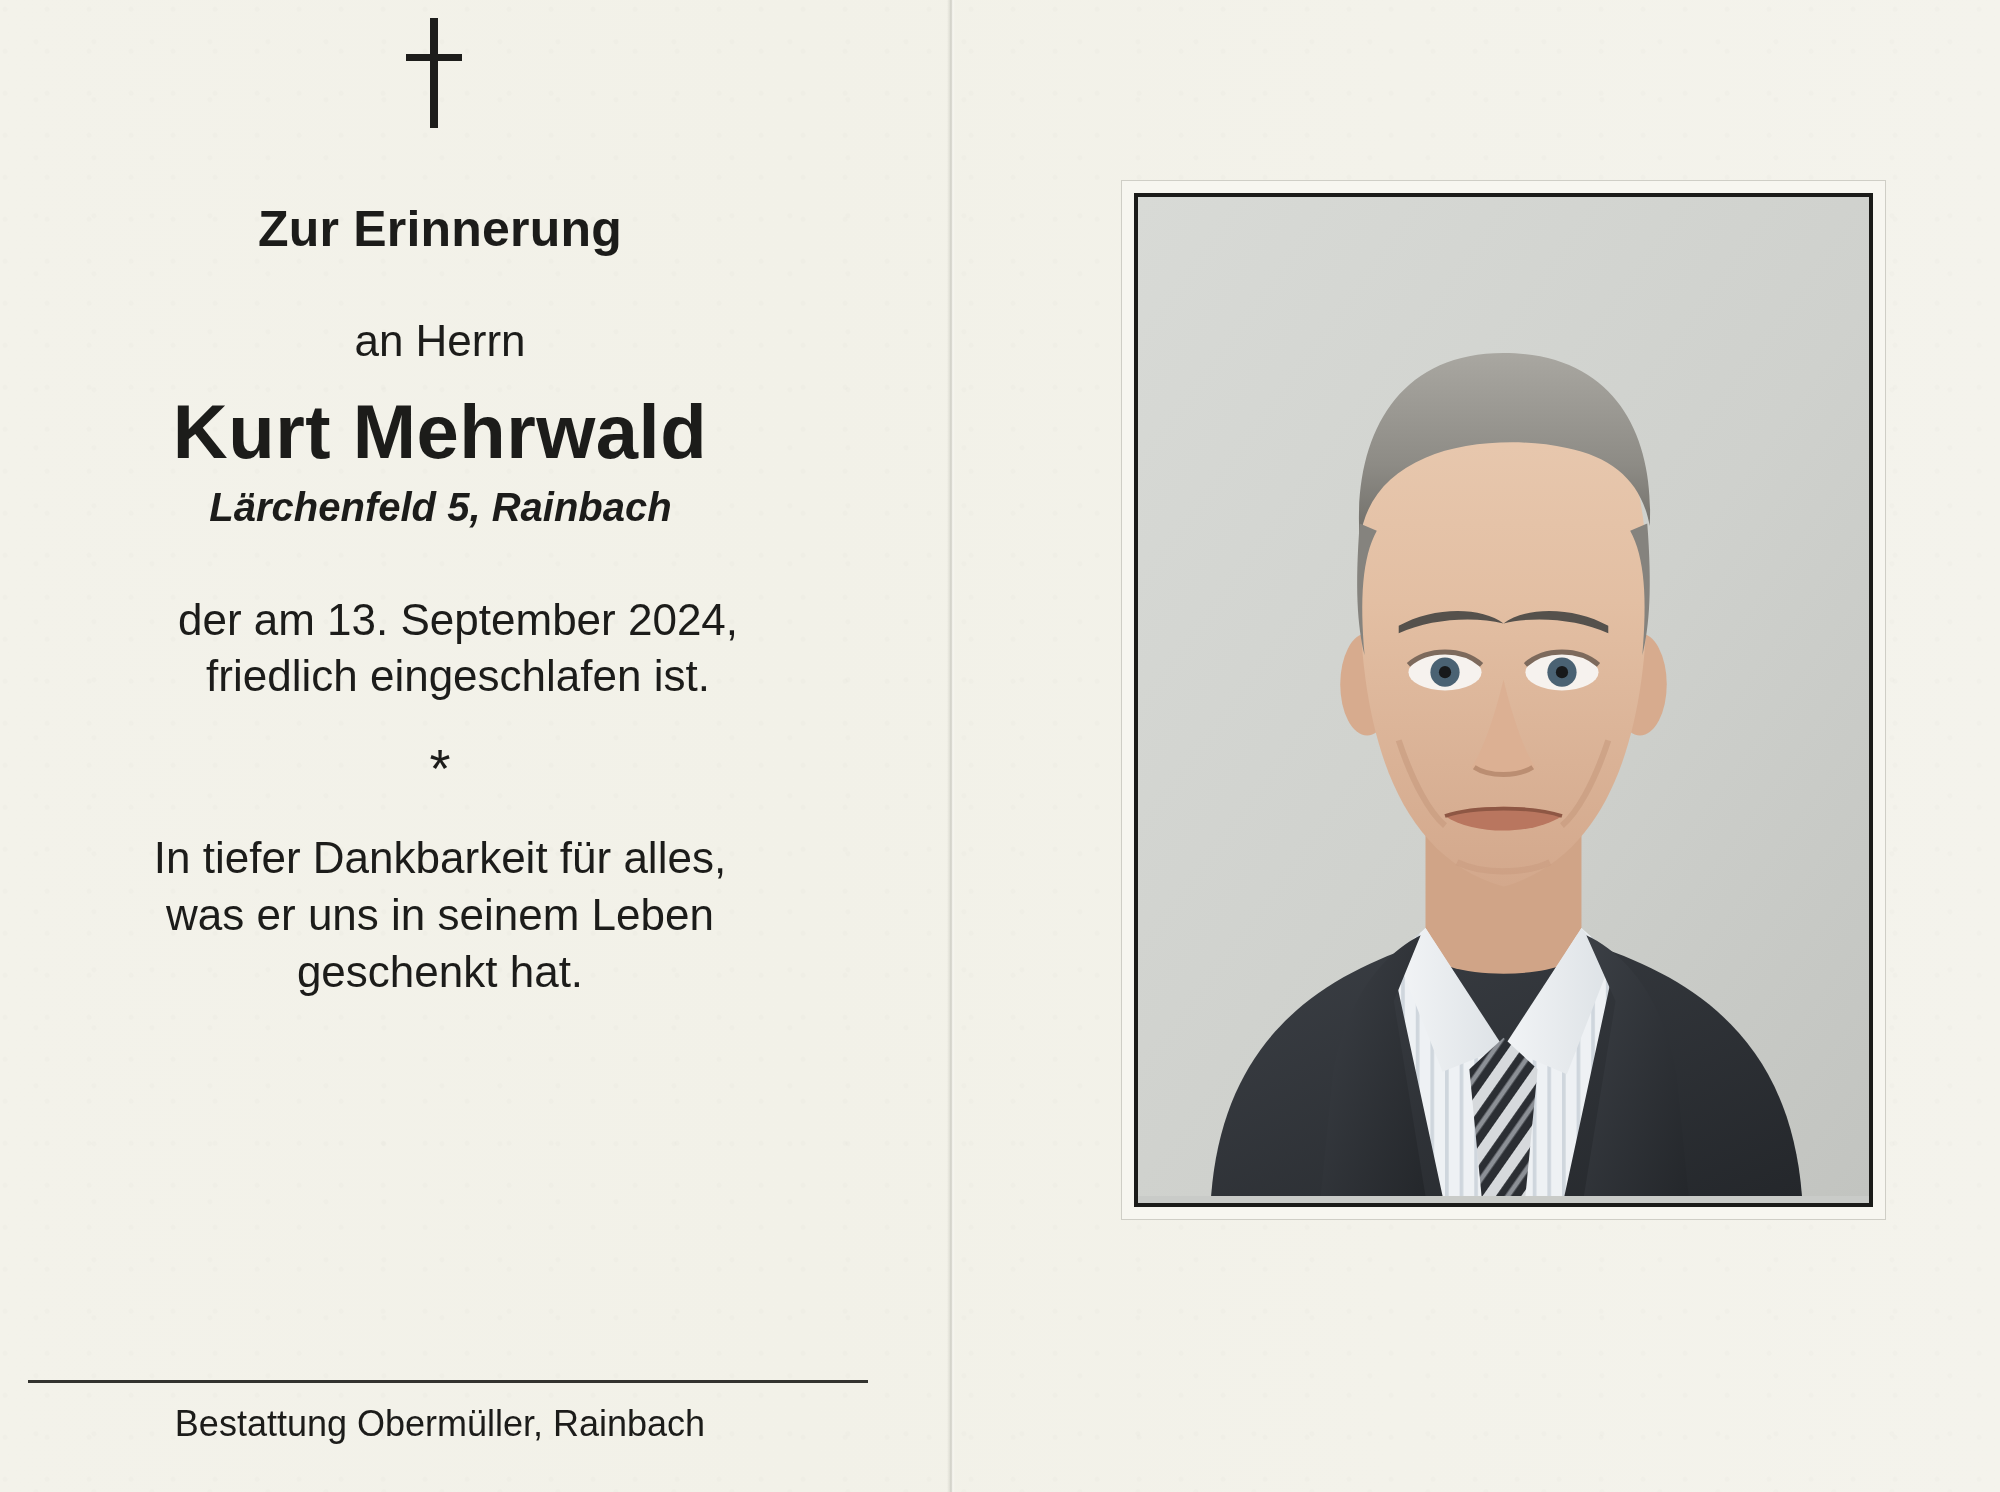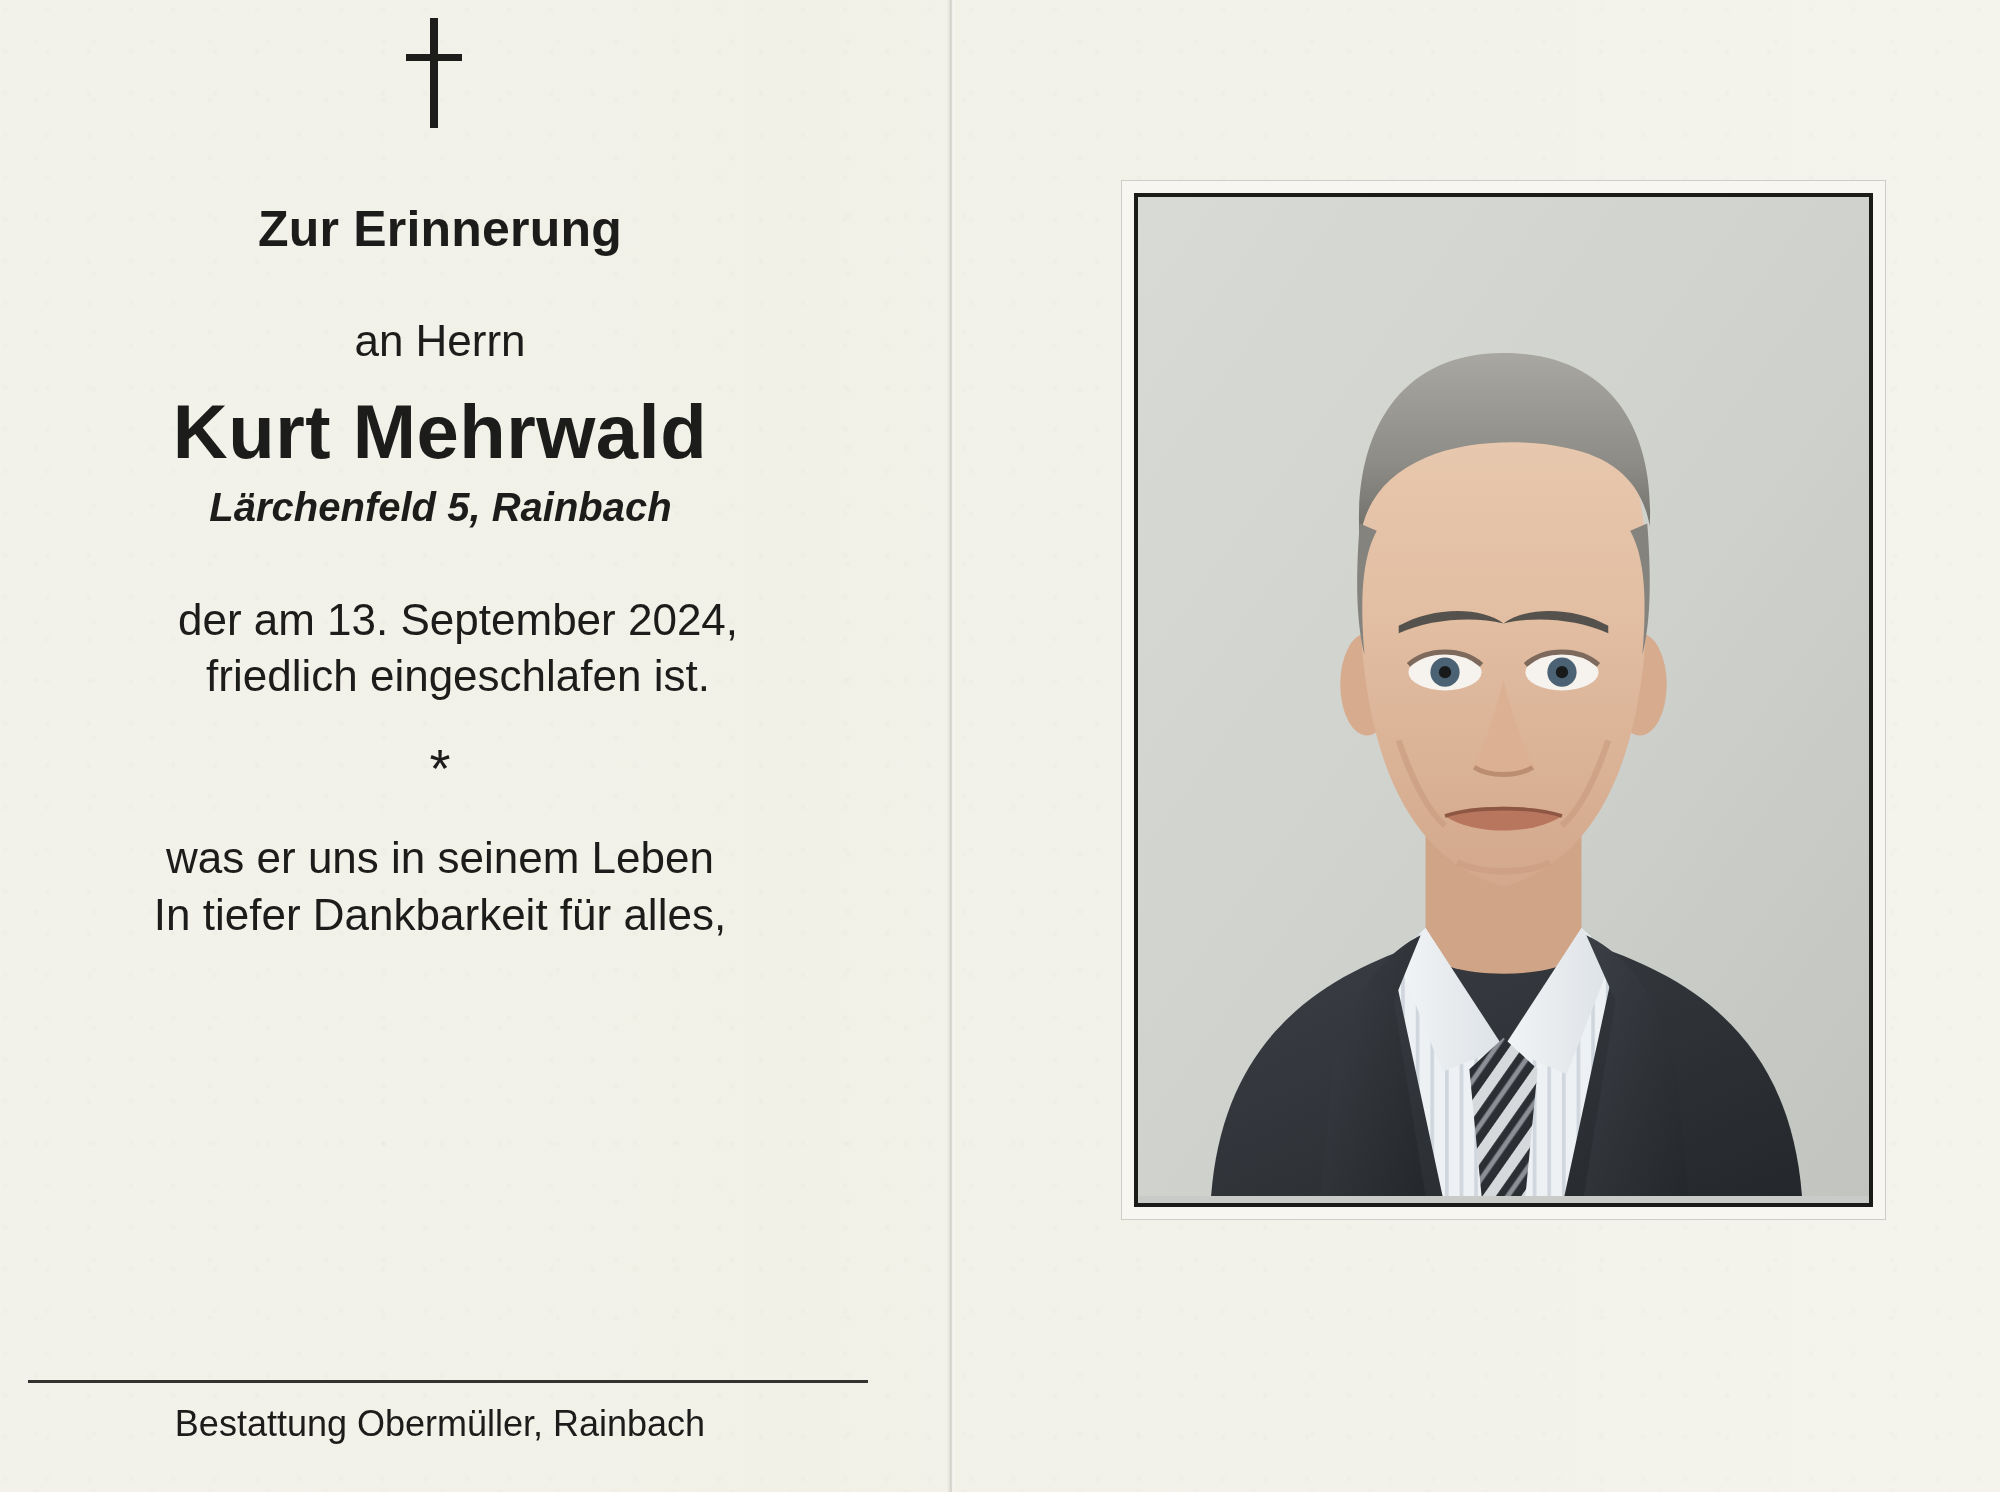--- a/index.html
+++ b/index.html
@@ -193,22 +193,23 @@
       <div class="t-address">Lärchenfeld 5, Rainbach</div>
 
       <div class="t-para">
         <div>der am 13. September 2024,</div>
         <div>friedlich eingeschlafen ist.</div>
       </div>
 
       <div class="t-star">*</div>
 
       <div class="t-para2">
+        <div>In tiefer Dankbarkeit für alles,</div>
         <div>was er uns in seinem Leben</div>
-        <div>In tiefer Dankbarkeit für alles,</div>
+        <div>geschenkt hat.</div>
       </div>
     </div>
 
     <div class="footer-rule"></div>
     <div class="footer-text">Bestattung Obermüller, Rainbach</div>
   </div>
 
   <div class="page-right">
     <div class="photo-frame">
       <div class="photo-inner">

